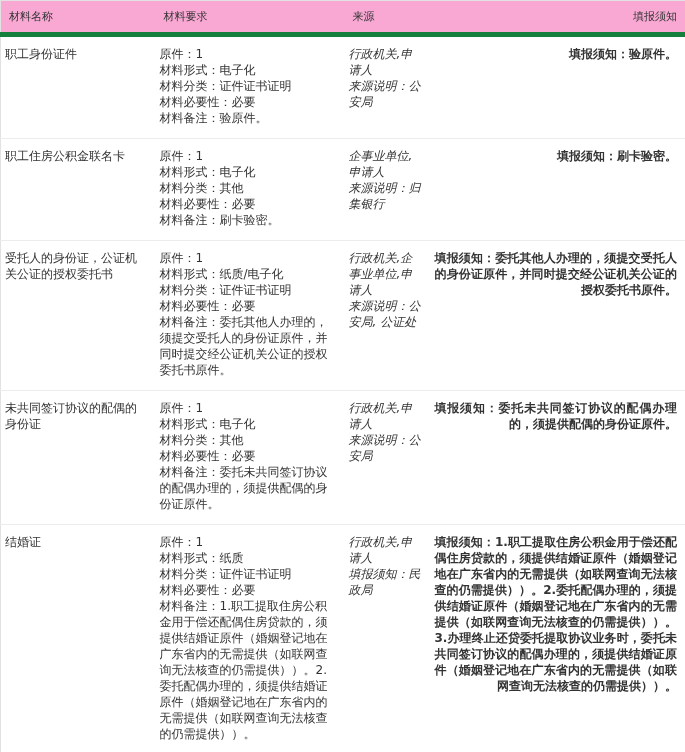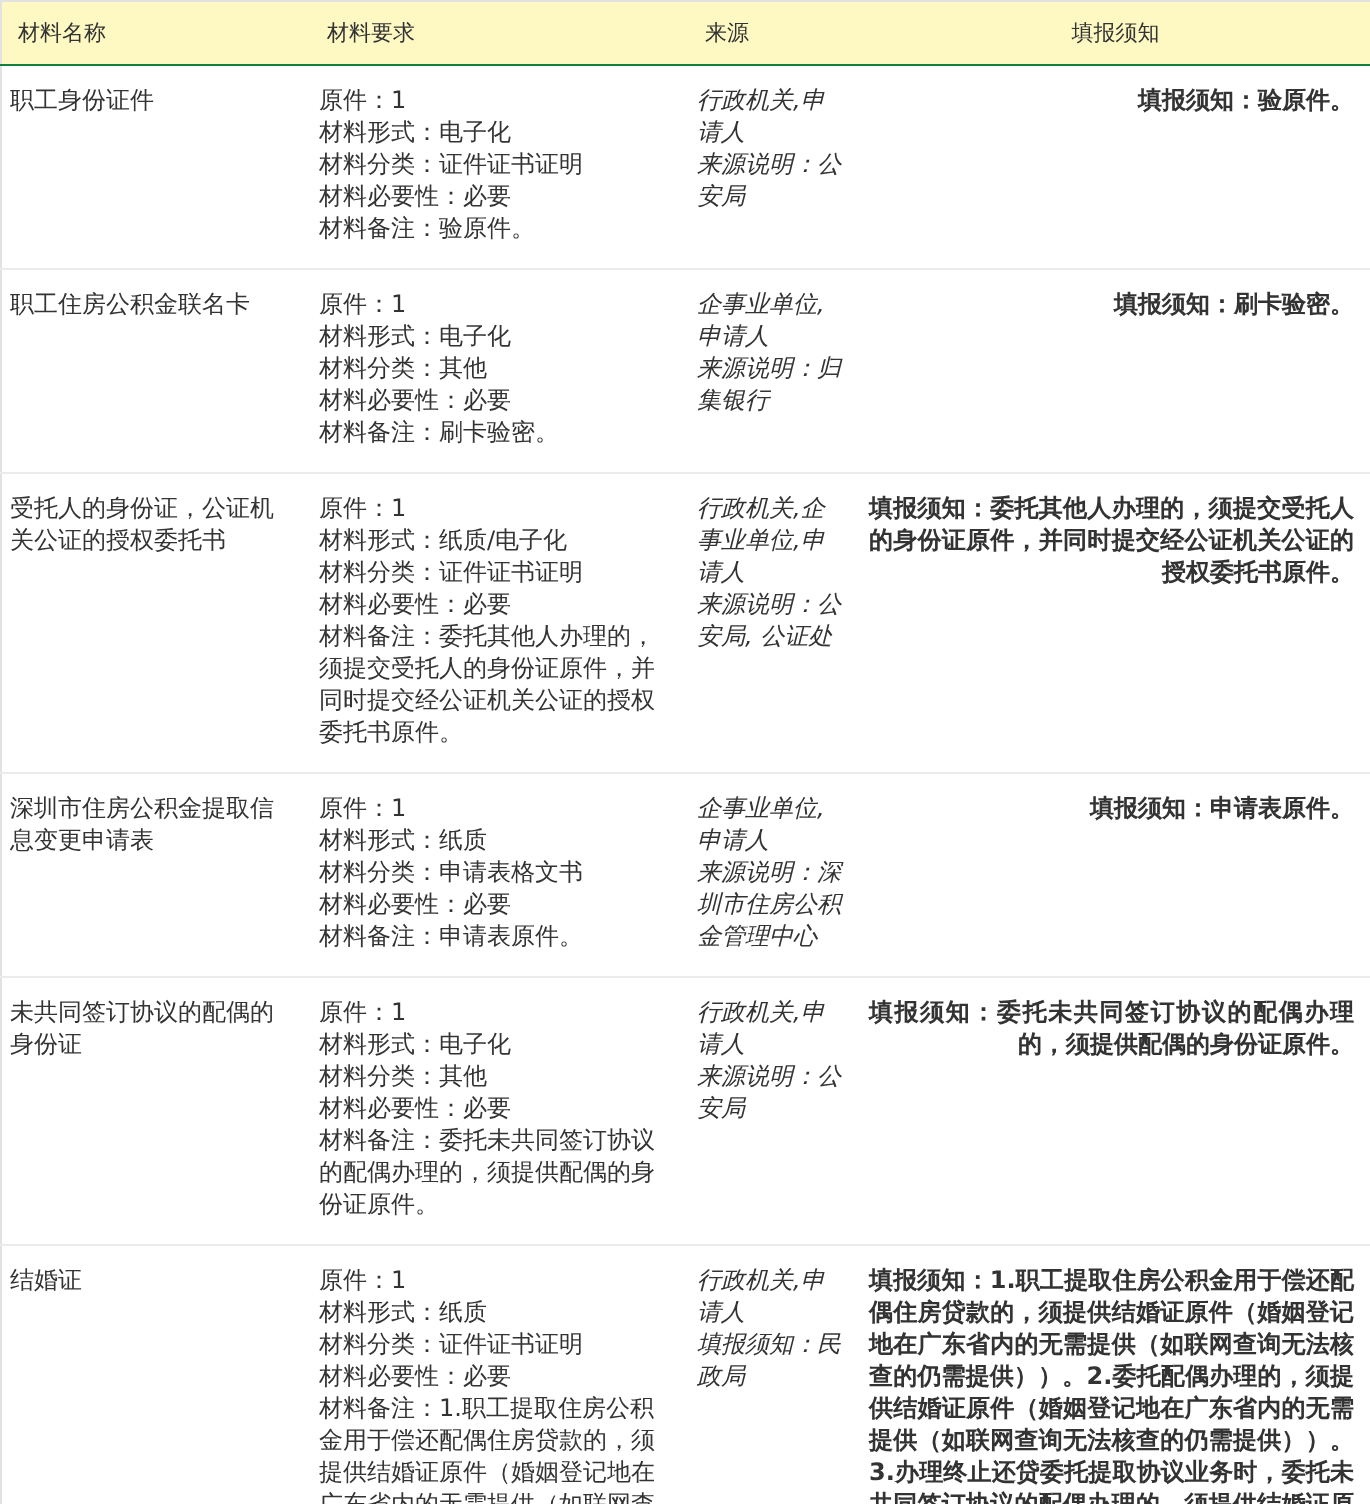--- a/index.html
+++ b/index.html
@@ -31,33 +31,33 @@
   table.material-table {
     width: 685px;
     border-collapse: collapse;
     table-layout: fixed;
     border: 1px solid #e2e2e2;
     border-left: 1px solid #e2e2e2;
     border-right: 1px solid #e2e2e2;
     background: #ffffff;
   }
   table.material-table thead th {
-    background: #fef9c3;
+    background: #f9a8d4;
     font-size: 11px;
     font-weight: normal;
     color: #333333;
     text-align: left;
     padding: 8px 8px 8px 8px;
-    border-bottom: 1px solid #15803d;
+    border-bottom: 5px solid #15803d;
     line-height: 15px;
     vertical-align: middle;
     height: 14px;
   }
   table.material-table thead th.col-notice {
-    text-align: center;
+    text-align: right;
   }
   table.material-table tbody td {
     font-size: 12px;
     color: #333333;
     vertical-align: top;
     padding: 9px 8px 12px 4px;
     line-height: 16px;
     border-bottom: 1px solid #ececec;
     word-break: break-all;
   }
@@ -157,37 +157,20 @@
           </td>
           <td class="col-src">
             <span class="src-line">行政机关,企事业单位,申请人</span>
             <span class="src-line">来源说明：公安局, 公证处</span>
           </td>
           <td class="col-notice">
             <span class="notice-text">填报须知：委托其他人办理的，须提交受托人的身份证原件，并同时提交经公证机关公证的授权委托书原件。</span>
           </td>
         </tr>
         <tr>
-          <td class="col-name">深圳市住房公积金提取信息变更申请表</td>
-          <td class="col-req">
-            <span class="req-line">原件：1</span>
-            <span class="req-line">材料形式：纸质</span>
-            <span class="req-line">材料分类：申请表格文书</span>
-            <span class="req-line">材料必要性：必要</span>
-            <span class="req-line">材料备注：申请表原件。</span>
-          </td>
-          <td class="col-src">
-            <span class="src-line">企事业单位,申请人</span>
-            <span class="src-line">来源说明：深圳市住房公积金管理中心</span>
-          </td>
-          <td class="col-notice">
-            <span class="notice-text">填报须知：申请表原件。</span>
-          </td>
-        </tr>
-        <tr>
           <td class="col-name">未共同签订协议的配偶的身份证</td>
           <td class="col-req">
             <span class="req-line">原件：1</span>
             <span class="req-line">材料形式：电子化</span>
             <span class="req-line">材料分类：其他</span>
             <span class="req-line">材料必要性：必要</span>
             <span class="req-line">材料备注：委托未共同签订协议的配偶办理的，须提供配偶的身份证原件。</span>
           </td>
           <td class="col-src">
             <span class="src-line">行政机关,申请人</span>

